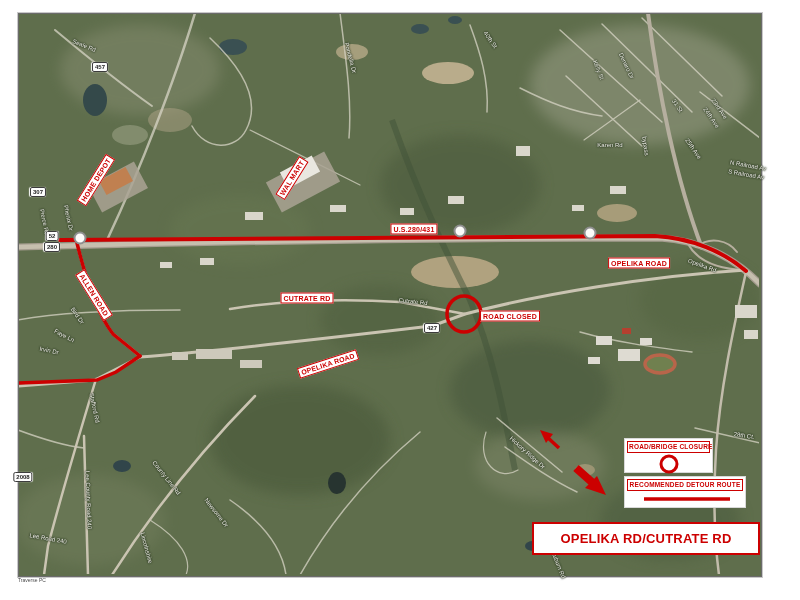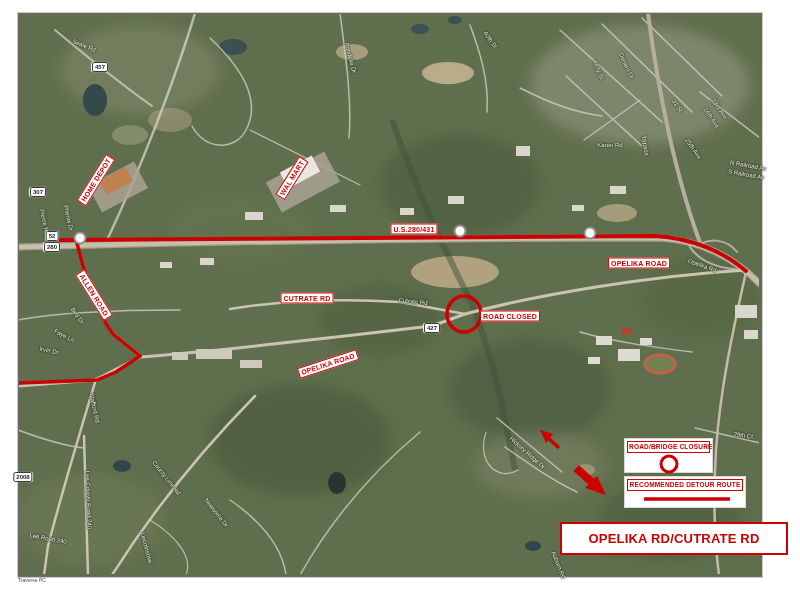--- a/index.html
+++ b/index.html
@@ -20,21 +20,21 @@
         letter-spacing:.2px;}
   .legend-box{position:absolute;background:#fff;z-index:7;box-shadow:0 0 0 1px #d9d9d9;}
   .legend-text{margin:2px 2px 0 2px;border:1px solid var(--red);color:var(--red);
         font-size:6.5px;font-weight:bold;line-height:8px;text-align:center;padding:1px 1px;
         letter-spacing:.2px;white-space:nowrap;}
   #legend-closure{left:625px;top:439px;width:87px;height:33px;}
   #legend-detour{left:625px;top:477px;width:120px;height:30px;}
   #legend-closure svg,#legend-detour svg{display:block;margin:0 auto;}
   #title-box{position:absolute;left:532px;top:522px;width:228px;height:33px;background:#fff;
         border:2px solid var(--red);z-index:8;display:flex;flex-direction:column;
-        align-items:center;justify-content:center;box-sizing:border-box;margin-left:28px;}
+        align-items:center;justify-content:center;box-sizing:border-box;}
   .title-line{color:var(--red);font-size:13px;font-weight:bold;line-height:14px;
         letter-spacing:.2px;white-space:nowrap;}
   #credit{position:absolute;left:18px;top:577px;font-size:5px;color:#4c4c4c;z-index:2;}
 </style>
 </head>
 <body>
 
 <div id="page">
 
   <div id="map-frame"></div>

